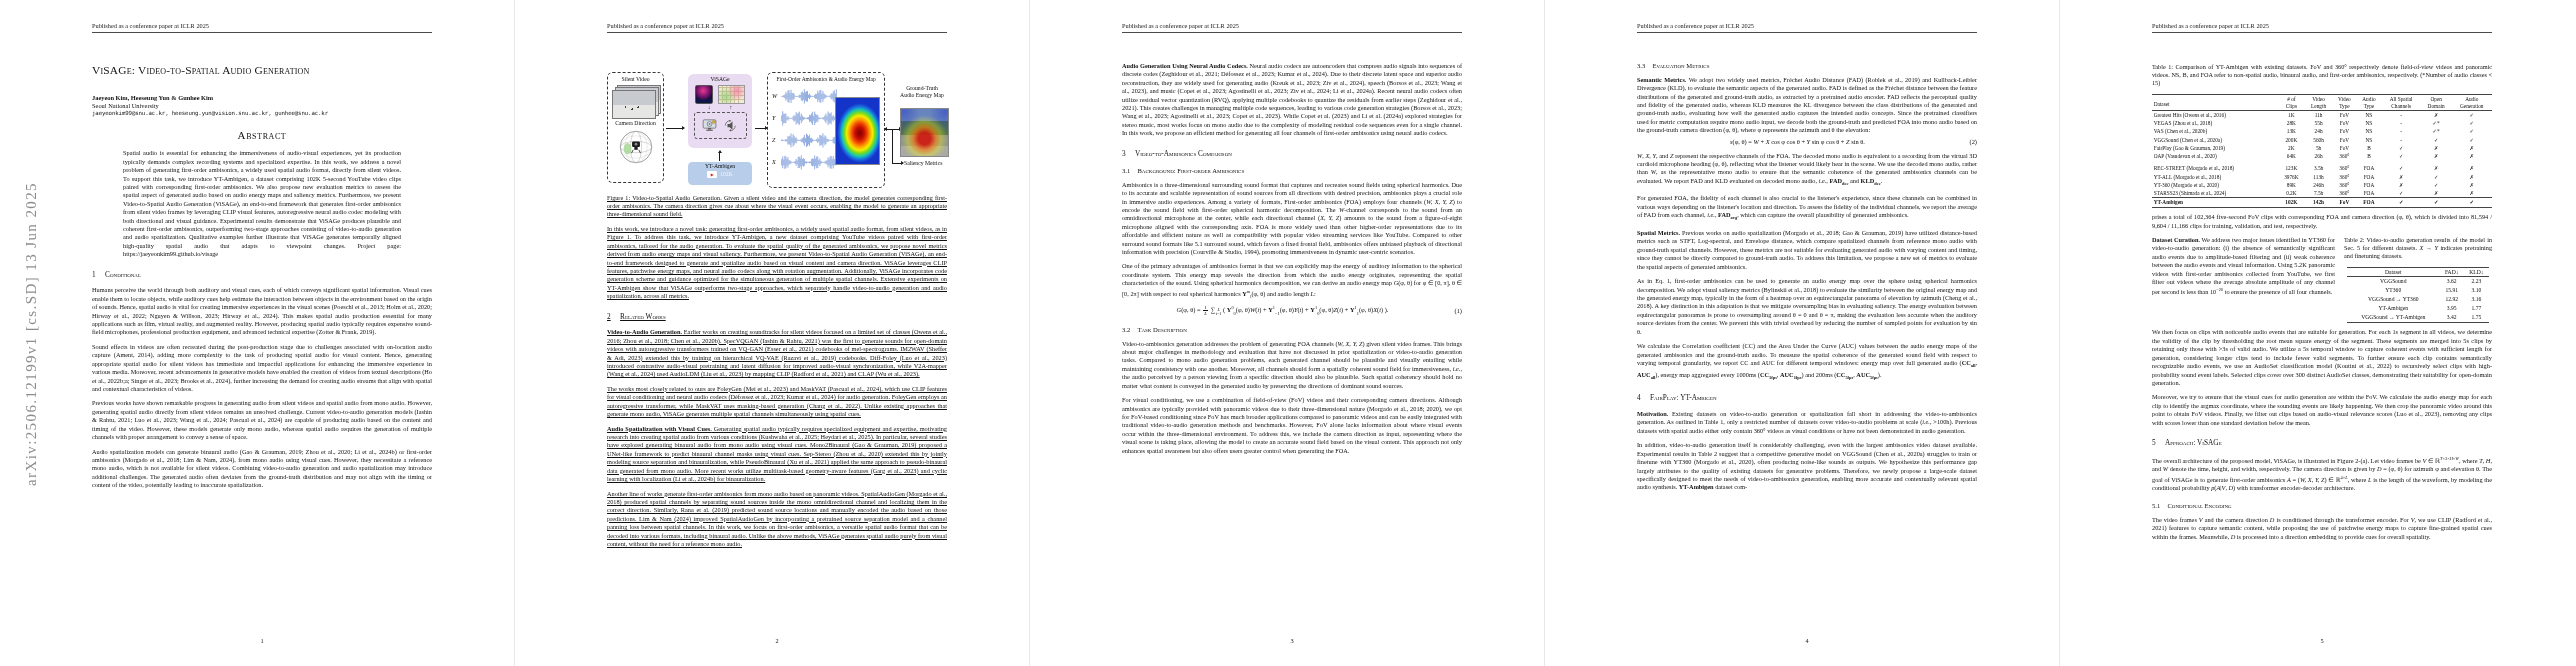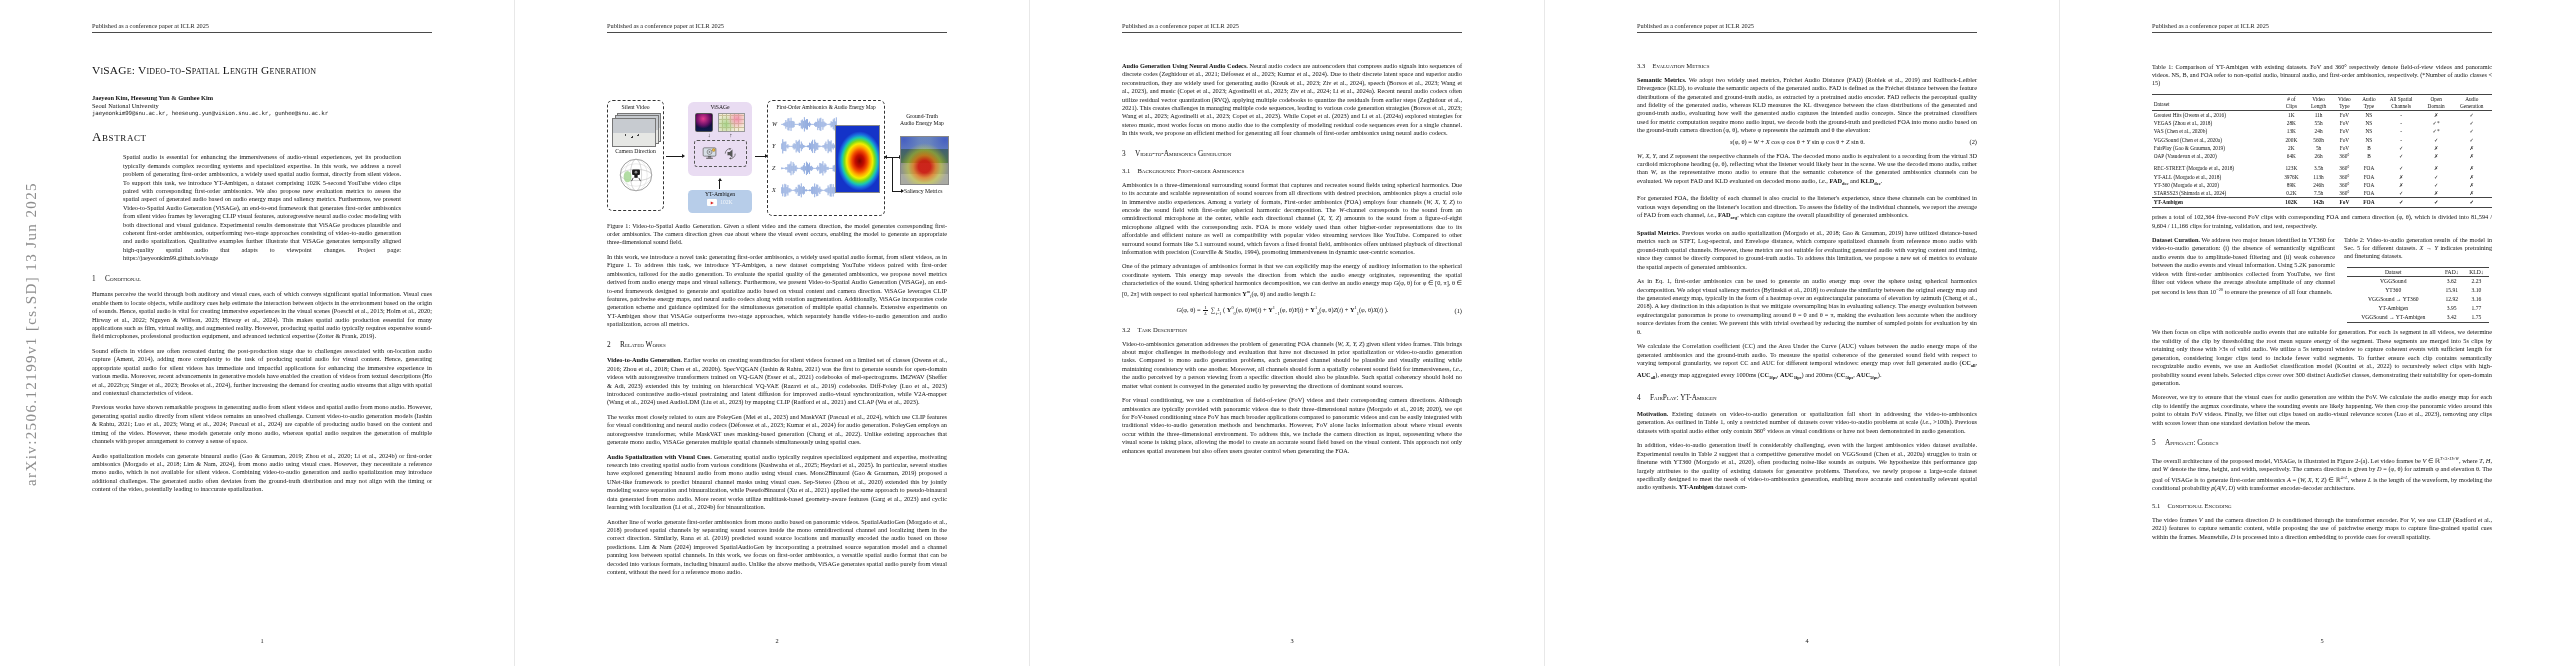--- a/index.html
+++ b/index.html
@@ -9,21 +9,21 @@
   .pghead{position:absolute;top:22px;left:92px;width:340px;font-size:6.3px;color:#1a1a1a;
           border-bottom:0.7px solid #4a4a4a;padding-bottom:3.3px;}
   .pagenum{position:absolute;bottom:23px;left:92px;width:340px;text-align:center;font-size:6.3px;}
   .content{position:absolute;left:92px;top:0;width:340px;}
   .arxiv{position:absolute;top:50%;left:31px;transform:translateX(-50%) translateY(-50%) rotate(-90deg);
          white-space:nowrap;font-size:15px;letter-spacing:1.4px;color:#8d8d8d;}
   h1.title{font-size:11.4px;font-weight:normal;font-variant:small-caps;letter-spacing:0.2px;margin:0;}
   .authors{font-weight:bold;font-size:6.4px;margin-bottom:1.1px;}
   .affil{font-size:6.4px;margin-bottom:1.1px;}
   .emails{font-family:"DejaVu Sans Mono", monospace;font-size:5.7px;letter-spacing:-0.1px;}
-  .absh{font-variant:small-caps;font-size:13px;letter-spacing:0.6px;margin:13.3px 0 7.8px;}
+  .absh{text-align:center;font-variant:small-caps;font-size:11px;letter-spacing:0.6px;margin:13.3px 0 7.8px;}
   p.body{font-size:6.3px;line-height:8.4px;text-align:justify;margin:0 0 6.1px;}
   p.abstract{margin:0 31px 0 31px;}
   h2.sec{font-size:7.3px;font-weight:normal;margin:11px 0 7.8px;}
   h2.sec .n{margin-right:9.4px;}
   h3.subsec{font-size:6.6px;font-weight:normal;margin:9.4px 0 6.7px;}
   h3.subsec .n{margin-right:7.2px;}
   .sc{font-variant:small-caps;}
   .eq{display:flex;align-items:center;margin:1.1px 0 6.7px;font-size:6.4px;}
   .eq .eqbody{flex:1;text-align:center;}
   .eq .eqno{width:19px;text-align:right;}
@@ -114,40 +114,40 @@
   a.plink{color:#111;text-decoration:none;}
   .wave{flex:0 0 auto;}
 </style>
 </head>
 <body>
 
 <div class="page">
   <div class="pghead">Published as a conference paper at ICLR 2025</div>
   <div class="arxiv">arXiv:2506.12199v1  [cs.SD]  13 Jun 2025</div>
   <div class="content" style="padding-top:64px;">
-    <h1 class="title">ViSAGe: Video-to-Spatial Length Generation</h1>
+    <h1 class="title">ViSAGe: Video-to-Spatial Audio Generation</h1>
     <div style="margin-top:18px;">
       <div class="authors">Jaeyeon Kim, Heeseung Yun &amp; Gunhee Kim</div>
       <div class="affil">Seoul National University</div>
       <div class="emails">jaeyeonkim99@snu.ac.kr, heeseung.yun@vision.snu.ac.kr, gunhee@snu.ac.kr</div>
     </div>
     <div class="absh">Abstract</div>
     <p class="body abstract">Spatial audio is essential for enhancing the immersiveness of audio-visual experiences, yet its production typically demands complex recording systems and specialized expertise. In this work, we address a novel problem of generating first-order ambisonics, a widely used spatial audio format, directly from silent videos. To support this task, we introduce YT-Ambigen, a dataset comprising 102K 5-second YouTube video clips paired with corresponding first-order ambisonics. We also propose new evaluation metrics to assess the spatial aspect of generated audio based on audio energy maps and saliency metrics. Furthermore, we present Video-to-Spatial Audio Generation (ViSAGe), an end-to-end framework that generates first-order ambisonics from silent video frames by leveraging CLIP visual features, autoregressive neural audio codec modeling with both directional and visual guidance. Experimental results demonstrate that ViSAGe produces plausible and coherent first-order ambisonics, outperforming two-stage approaches consisting of video-to-audio generation and audio spatialization. Qualitative examples further illustrate that ViSAGe generates temporally aligned high-quality spatial audio that adapts to viewpoint changes. Project page: <a class="plink">https://jaeyeonkim99.github.io/visage</a></p>
     <h2 class="sec"><span class="n">1</span><span class="sc">Conditional</span></h2>
     <p class="body">Humans perceive the world through both auditory and visual cues, each of which conveys significant spatial information. Visual cues enable them to locate objects, while auditory cues help estimate the interaction between objects in the environment based on the origin of sounds. Hence, spatial audio is vital for creating immersive experiences in the visual scenes (Poeschl et al., 2013; Holm et al., 2020; Hirway et al., 2022; Nguyen &amp; Willson, 2023; Hirway et al., 2024). This makes spatial audio production essential for many applications such as film, virtual reality, and augmented reality. However, producing spatial audio typically requires expensive sound-field microphones, professional production equipment, and advanced technical expertise (Zotter &amp; Frank, 2019).</p>
     <p class="body">Sound effects in videos are often recreated during the post-production stage due to challenges associated with on-location audio capture (Ament, 2014), adding more complexity to the task of producing spatial audio for visual content. Hence, generating appropriate spatial audio for silent videos has immediate and impactful applications for enhancing the immersive experience in various media. Moreover, recent advancements in generative models have enabled the creation of videos from textual descriptions (Ho et al., 2022b;a; Singer et al., 2023; Brooks et al., 2024), further increasing the demand for creating audio streams that align with spatial and contextual characteristics of videos.</p>
     <p class="body">Previous works have shown remarkable progress in generating audio from silent videos and spatial audio from mono audio. However, generating spatial audio directly from silent videos remains an unsolved challenge. Current video-to-audio generation models (Iashin &amp; Rahtu, 2021; Luo et al., 2023; Wang et al., 2024; Pascual et al., 2024) are capable of producing audio based on the content and timing of the video. However, these models generate only mono audio, whereas spatial audio requires the generation of multiple channels with proper arrangement to convey a sense of space.</p>
     <p class="body">Audio spatialization models can generate binaural audio (Gao &amp; Grauman, 2019; Zhou et al., 2020; Li et al., 2024b) or first-order ambisonics (Morgado et al., 2018; Lim &amp; Nam, 2024), from mono audio using visual cues. However, they necessitate a reference mono audio, which is not available for silent videos. Combining video-to-audio generation and audio spatialization may introduce additional challenges. The generated audio often deviates from the ground-truth distribution and may not align with the timing or content of the video, potentially leading to inaccurate spatialization.</p>
   </div>
   <div class="pagenum">1</div>
 </div>
 
 <div class="page">
   <div class="pghead">Published as a conference paper at ICLR 2025</div>
-  <div class="content" style="padding-top:92px;">
+  <div class="content" style="padding-top:64px;text-decoration:underline;">
     <div class="fig">
       <div class="fbox dashed silent">
         <div class="flabel">Silent Video</div>
         <div class="frames">
           <div class="frame f3"></div>
           <div class="frame f2"></div>
           <div class="frame f1"></div>
         </div>
         <div class="flabel">Camera Direction</div>
         <svg class="sphere" width="36" height="36" viewBox="0 0 64 64">
@@ -248,21 +248,21 @@
     <p class="body"><b>Audio Spatialization with Visual Cues.</b> Generating spatial audio typically requires specialized equipment and expertise, motivating research into creating spatial audio from various conditions (Kushwaha et al., 2025; Heydari et al., 2025). In particular, several studies have explored generating binaural audio from mono audio using visual cues. Mono2Binaural (Gao &amp; Grauman, 2019) proposed a UNet-like framework to predict binaural channel masks using visual cues. Sep-Stereo (Zhou et al., 2020) extended this by jointly modeling source separation and binauralization, while PseudoBinaural (Xu et al., 2021) applied the same approach to pseudo-binaural data generated from mono audio. More recent works utilize multitask-based geometry-aware features (Garg et al., 2023) and cyclic learning with localization (Li et al., 2024b) for binauralization.</p>
     <p class="body">Another line of works generate first-order ambisonics from mono audio based on panoramic videos. SpatialAudioGen (Morgado et al., 2018) produced spatial channels by separating sound sources inside the mono omnidirectional channel and localizing them in the correct direction. Similarly, Rana et al. (2019) predicted sound source locations and manually encoded the audio based on those predictions. Lim &amp; Nam (2024) improved SpatialAudioGen by incorporating a pretrained source separation model and a channel panning loss between spatial channels. In this work, we focus on first-order ambisonics, a versatile spatial audio format that can be decoded into various formats, including binaural audio. Unlike the above methods, ViSAGe generates spatial audio purely from visual content, without the need for a reference mono audio.</p>
   </div>
   <div class="pagenum">2</div>
 </div>
 
 <div class="page">
   <div class="pghead">Published as a conference paper at ICLR 2025</div>
   <div class="content" style="padding-top:62px;">
     <p class="body"><b>Audio Generation Using Neural Audio Codecs.</b> Neural audio codecs are autoencoders that compress audio signals into sequences of discrete codes (Zeghidour et al., 2021; Défossez et al., 2023; Kumar et al., 2024). Due to their discrete latent space and superior audio reconstruction, they are widely used for generating audio (Kreuk et al., 2023; Ziv et al., 2024), speech (Borsos et al., 2023; Wang et al., 2023), and music (Copet et al., 2023; Agostinelli et al., 2023; Ziv et al., 2024; Li et al., 2024a). Recent neural audio codecs often utilize residual vector quantization (RVQ), applying multiple codebooks to quantize the residuals from earlier steps (Zeghidour et al., 2021). This creates challenges in managing multiple code sequences, leading to various code generation strategies (Borsos et al., 2023; Wang et al., 2023; Agostinelli et al., 2023; Copet et al., 2023). While Copet et al. (2023) and Li et al. (2024a) explored strategies for stereo music, most works focus on mono audio due to the complexity of modeling residual code sequences even for a single channel. In this work, we propose an efficient method for generating all four channels of first-order ambisonics using neural audio codecs.</p>
-    <h2 class="sec"><span class="n">3</span><span class="sc">Video-to-Ambisonics Generation</span></h2>
+    <h2 class="sec"><span class="n">3</span><span class="sc">Video-to-Ambisonics Comparison</span></h2>
     <h3 class="subsec"><span class="n">3.1</span><span class="sc">Background: First-order Ambisonics</span></h3>
     <p class="body">Ambisonics is a three-dimensional surrounding sound format that captures and recreates sound fields using spherical harmonics. Due to its accurate and scalable representation of sound sources from all directions with desired precision, ambisonics plays a crucial role in immersive audio experiences. Among a variety of formats, First-order ambisonics (FOA) employs four channels (<i>W, X, Y, Z</i>) to encode the sound field with first-order spherical harmonic decomposition. The <i>W</i>-channel corresponds to the sound from an omnidirectional microphone at the center, while each directional channel (<i>X, Y, Z</i>) amounts to the sound from a figure-of-eight microphone aligned with the corresponding axis. FOA is more widely used than other higher-order representations due to its affordable and efficient nature as well as compatibility with popular video streaming services like YouTube. Compared to other surround sound formats like 5.1 surround sound, which favors a fixed frontal field, ambisonics offers unbiased playback of directional information with precision (Courville &amp; Studio, 1994), promoting immersiveness in dynamic user-centric scenarios.</p>
     <p class="body" style="margin-bottom:3.3px;">One of the primary advantages of ambisonics format is that we can explicitly map the energy of auditory information to the spherical coordinate system. This energy map reveals the direction from which the audio energy originates, representing the spatial characteristics of the sound. Using spherical harmonics decomposition, we can derive an audio energy map <i>G</i>(φ, θ) for φ ∈ [0, π], θ ∈ [0, 2π] with respect to real spherical harmonics <b>Y</b><sup>m</sup><sub>l</sub>(φ, θ) and audio length <i>L</i>:</p>
     <div class="eq">
       <span class="eqbody"><i>G</i>(φ, θ) = <span class="frac">
             <span class="fn">1</span>
             <span class="fd"><i>L</i></span>
           </span> ∑<span class="lims"><i>L</i><br>t=1</span> ( <b>Y</b><sup>0</sup><sub>0</sub>(φ, θ)<i>W</i>(<i>t</i>) + <b>Y</b><sup>1</sup><sub>−1</sub>(φ, θ)<i>Y</i>(<i>t</i>) + <b>Y</b><sup>1</sup><sub>0</sub>(φ, θ)<i>Z</i>(<i>t</i>) + <b>Y</b><sup>1</sup><sub>1</sub>(φ, θ)<i>X</i>(<i>t</i>) ).</span>
       <span class="eqno">(1)</span>
     </div>
@@ -481,20 +481,20 @@
                 <td>VGGSound → YT-Ambigen</td>
                 <td>3.42</td>
                 <td>1.75</td>
               </tr>
             </tbody>
           </table>
       </div>
     </div>
     <p class="body" style="margin-top:5.6px;">We then focus on clips with noticeable audio events that are suitable for generation. For each 1s segment in all videos, we determine the validity of the clip by thresholding the root mean square energy of the segment. These segments are merged into 5s clips by retaining only those with &gt;3s of valid audio. We utilize a 5s temporal window to capture coherent events with sufficient length for generation, considering longer clips tend to include fewer valid segments. To further ensure each clip contains semantically recognizable audio events, we use an AudioSet classification model (Koutini et al., 2022) to recursively select clips with high-probability sound event labels. Selected clips cover over 300 distinct AudioSet classes, demonstrating their suitability for open-domain generation.</p>
     <p class="body">Moreover, we try to ensure that the visual cues for audio generation are within the FoV. We calculate the audio energy map for each clip to identify the argmax coordinate, where the sounding events are likely happening. We then crop the panoramic video around this point to obtain FoV videos. Finally, we filter out clips based on audio-visual relevance scores (Luo et al., 2023), removing any clips with scores lower than one standard deviation below the mean.</p>
-    <h2 class="sec"><span class="n">5</span><span class="sc">Approach: Codecs</span></h2>
+    <h2 class="sec"><span class="n">5</span><span class="sc">Approach: ViSAGe</span></h2>
     <p class="body">The overall architecture of the proposed model, ViSAGe, is illustrated in Figure 2-(a). Let video frames be <i>V</i> ∈ ℝ<sup><i>T</i>×3×<i>H</i>×<i>W</i></sup>, where <i>T</i>, <i>H</i>, and <i>W</i> denote the time, height, and width, respectively. The camera direction is given by <i>D</i> = (φ, θ) for azimuth φ and elevation θ. The goal of ViSAGe is to generate first-order ambisonics <i>A</i> = (<i>W, X, Y, Z</i>) ∈ ℝ<sup>4×<i>L</i></sup>, where <i>L</i> is the length of the waveform, by modeling the conditional probability <i>p</i>(<i>A</i>|<i>V</i>, <i>D</i>) with transformer encoder-decoder architecture.</p>
     <h3 class="subsec"><span class="n">5.1</span><span class="sc">Conditional Encoding</span></h3>
     <p class="body">The video frames <i>V</i> and the camera direction <i>D</i> is conditioned through the transformer encoder. For <i>V</i>, we use CLIP (Radford et al., 2021) features to capture semantic content, while proposing the use of patchwise energy maps to capture fine-grained spatial cues within the frames. Meanwhile, <i>D</i> is processed into a direction embedding to provide cues for overall spatiality.</p>
   </div>
   <div class="pagenum">5</div>
 </div>
 
 
 </body></html>

